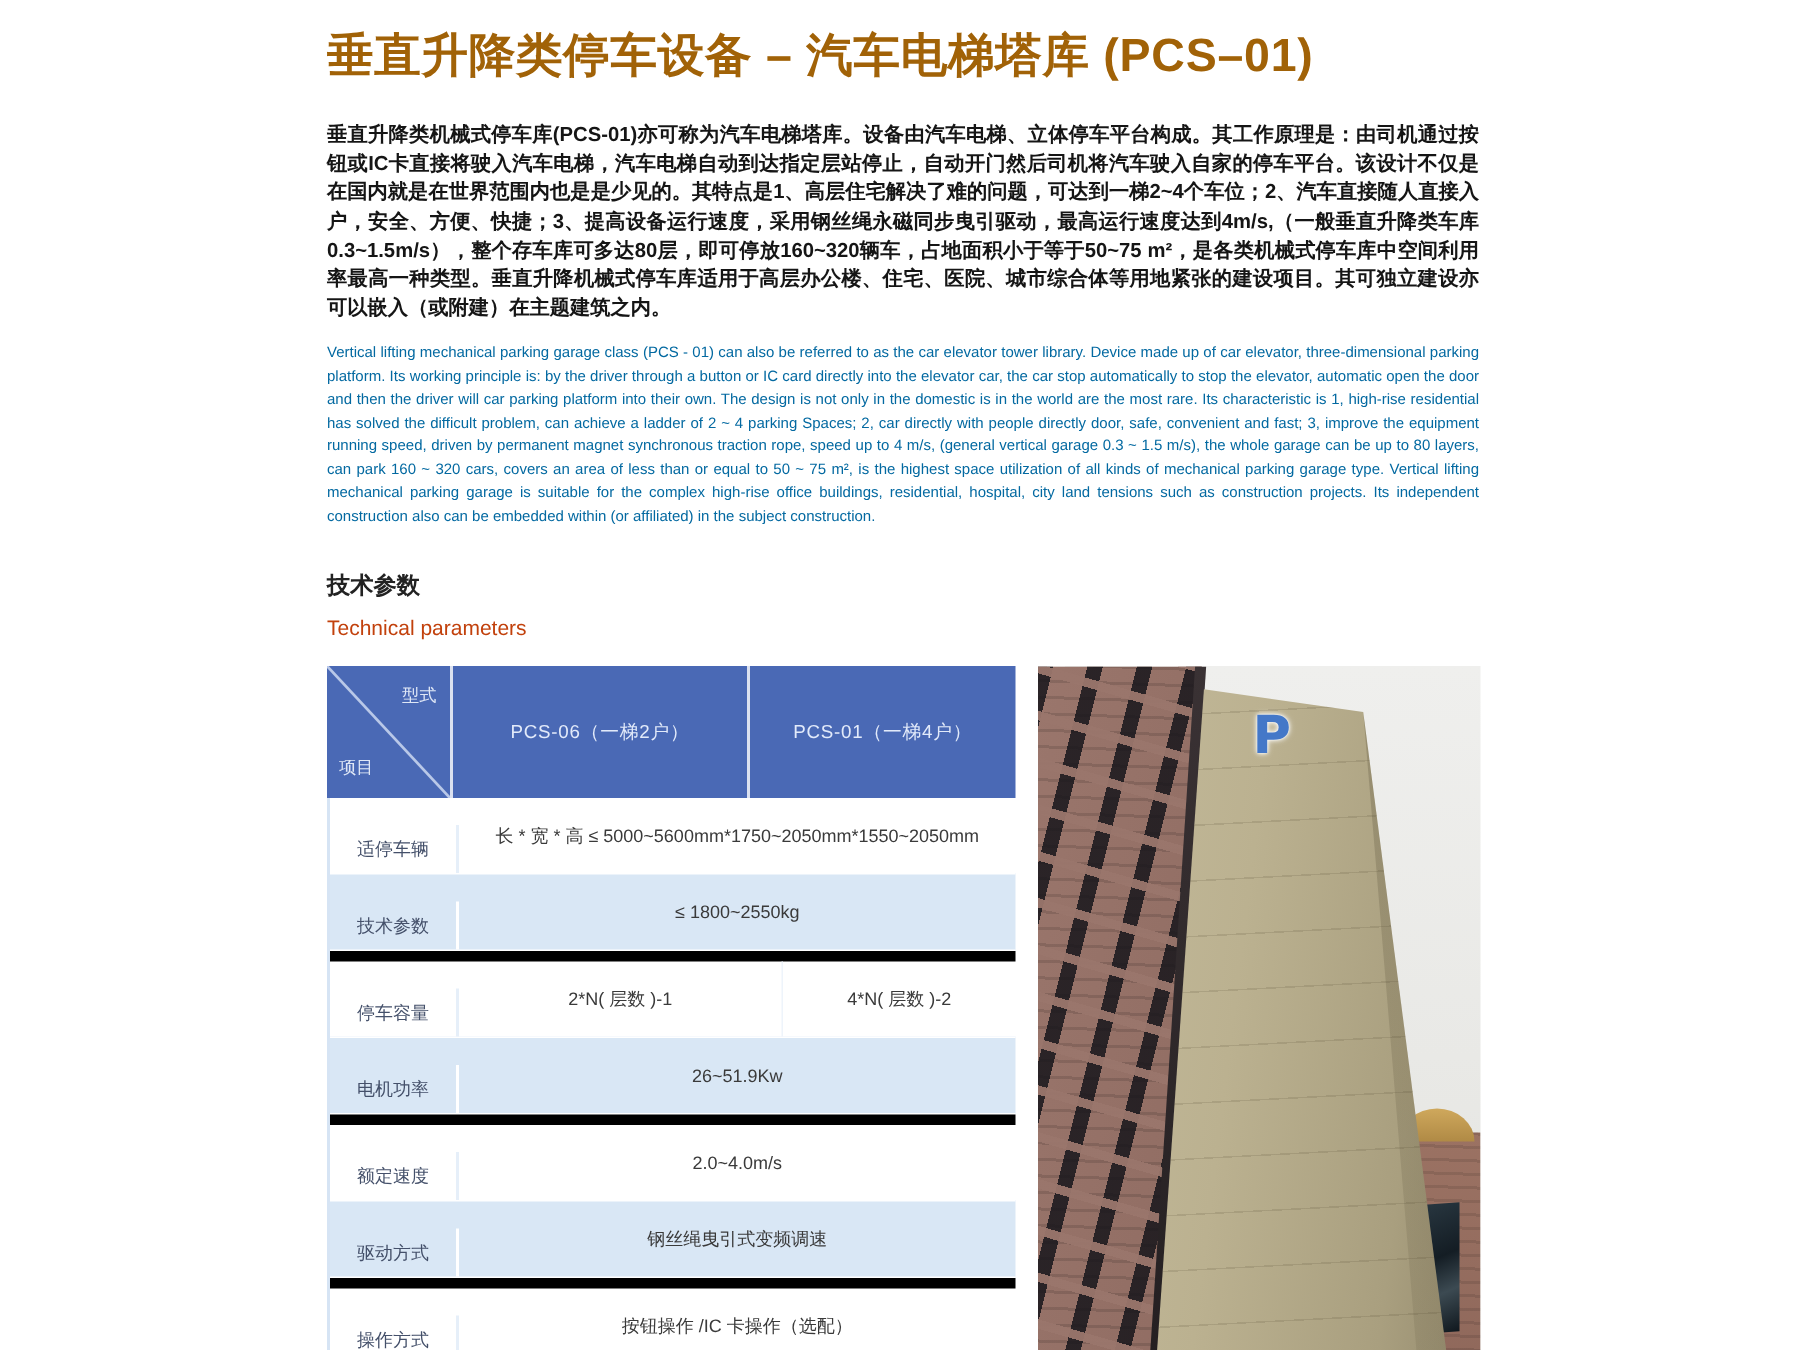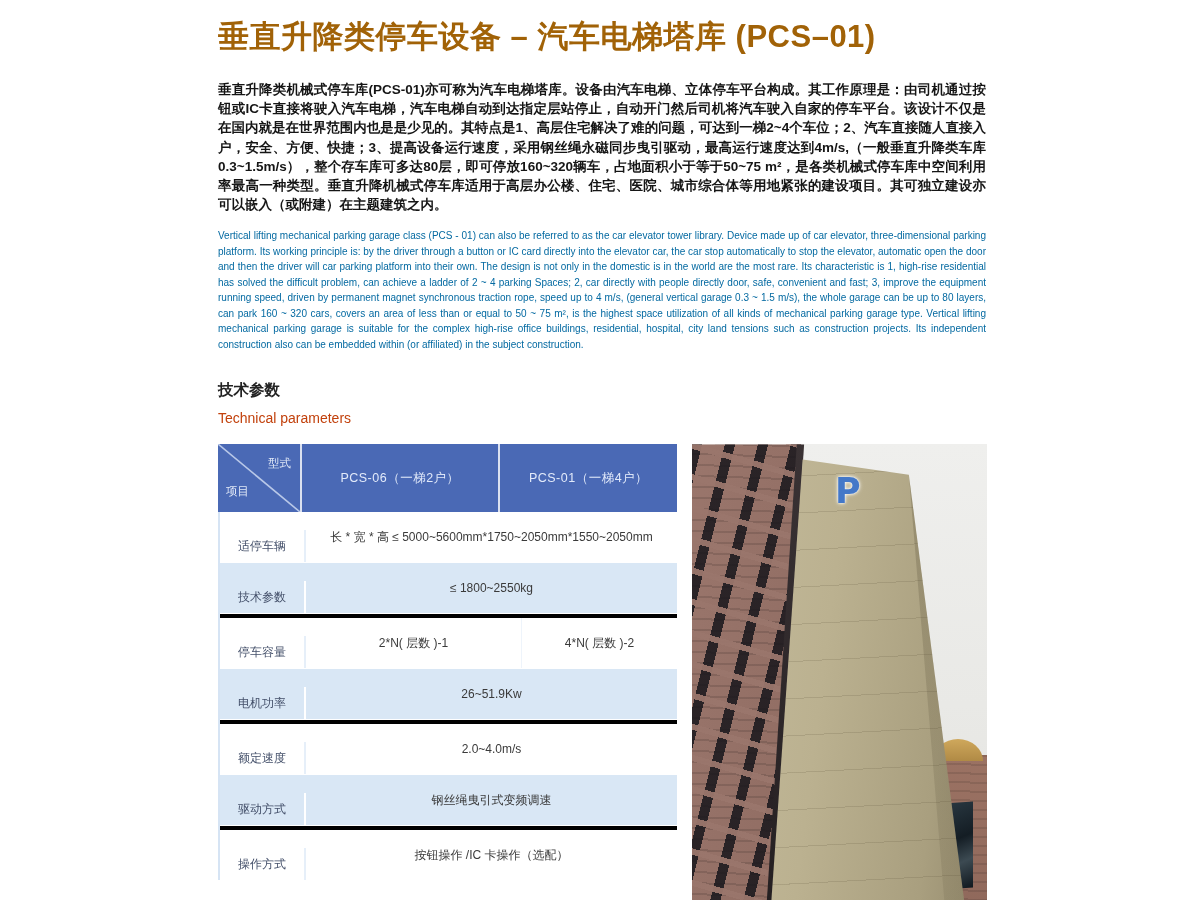--- a/index.html
+++ b/index.html
@@ -23,38 +23,38 @@
     text-align:justify;margin:0 0 28px 0;
   }
   .section-head{display:flex;align-items:baseline;gap:9px;margin:0 0 18px 0;flex-direction:column;}
   .section-head .zh{font-size:15.5px;font-weight:bold;color:#222;}
   .section-head .en{font-size:14px;color:#c2410c;}
 
   .content-row{display:flex;gap:15px;align-items:flex-start;}
 
   
   .ptable{width:459px;font-size:12px;color:#333;flex:0 0 auto;}
-  .thead{display:flex;height:68px;background:#4a69b5;}
+  .thead{display:flex;height:88px;background:#4a69b5;}
   .corner{
     width:82px;position:relative;color:#dfe7f6;font-size:11.5px;flex:0 0 auto;
   }
   .corner .diag{position:absolute;inset:0;width:100%;height:100%;}
   .corner .top-lbl{position:absolute;top:12px;right:9px;}
   .corner .bot-lbl{position:absolute;bottom:13px;left:8px;}
   .hcol{
     display:flex;align-items:center;justify-content:center;
     color:#e2eafa;font-size:12.5px;letter-spacing:.5px;
     border-left:2px solid rgba(255,255,255,.8);
   }
   .hcol.c1{width:196px;}
   .hcol.c2{width:179px;flex:1;}
 
   .tbody{border-left:2px solid #d6e4f4;}
   .trow{display:flex;min-height:50px;background:#ffffff;}
-  .trow + .trow{border-top:4px solid #000000;}
+  .trow + .trow{border-top:7px solid #000000;}
   .trow:nth-child(even){background:#d9e7f5;border-top:1px solid #ffffff;border-bottom:1px solid #ffffff;}
   .tlabel{
     width:80px;flex:0 0 auto;display:flex;align-items:center;justify-content:center;
     color:#44506a;border-right:2px solid #e6eff9;text-align:center;padding:4px 2px;margin-top:18px;
   }
   .trow:nth-child(even) .tlabel{border-right:2px solid #ffffff;}
   .tval{
     flex:1;display:flex;align-items:center;justify-content:center;
     text-align:left;padding:4px 10px;color:#3a3a3a;
   }

